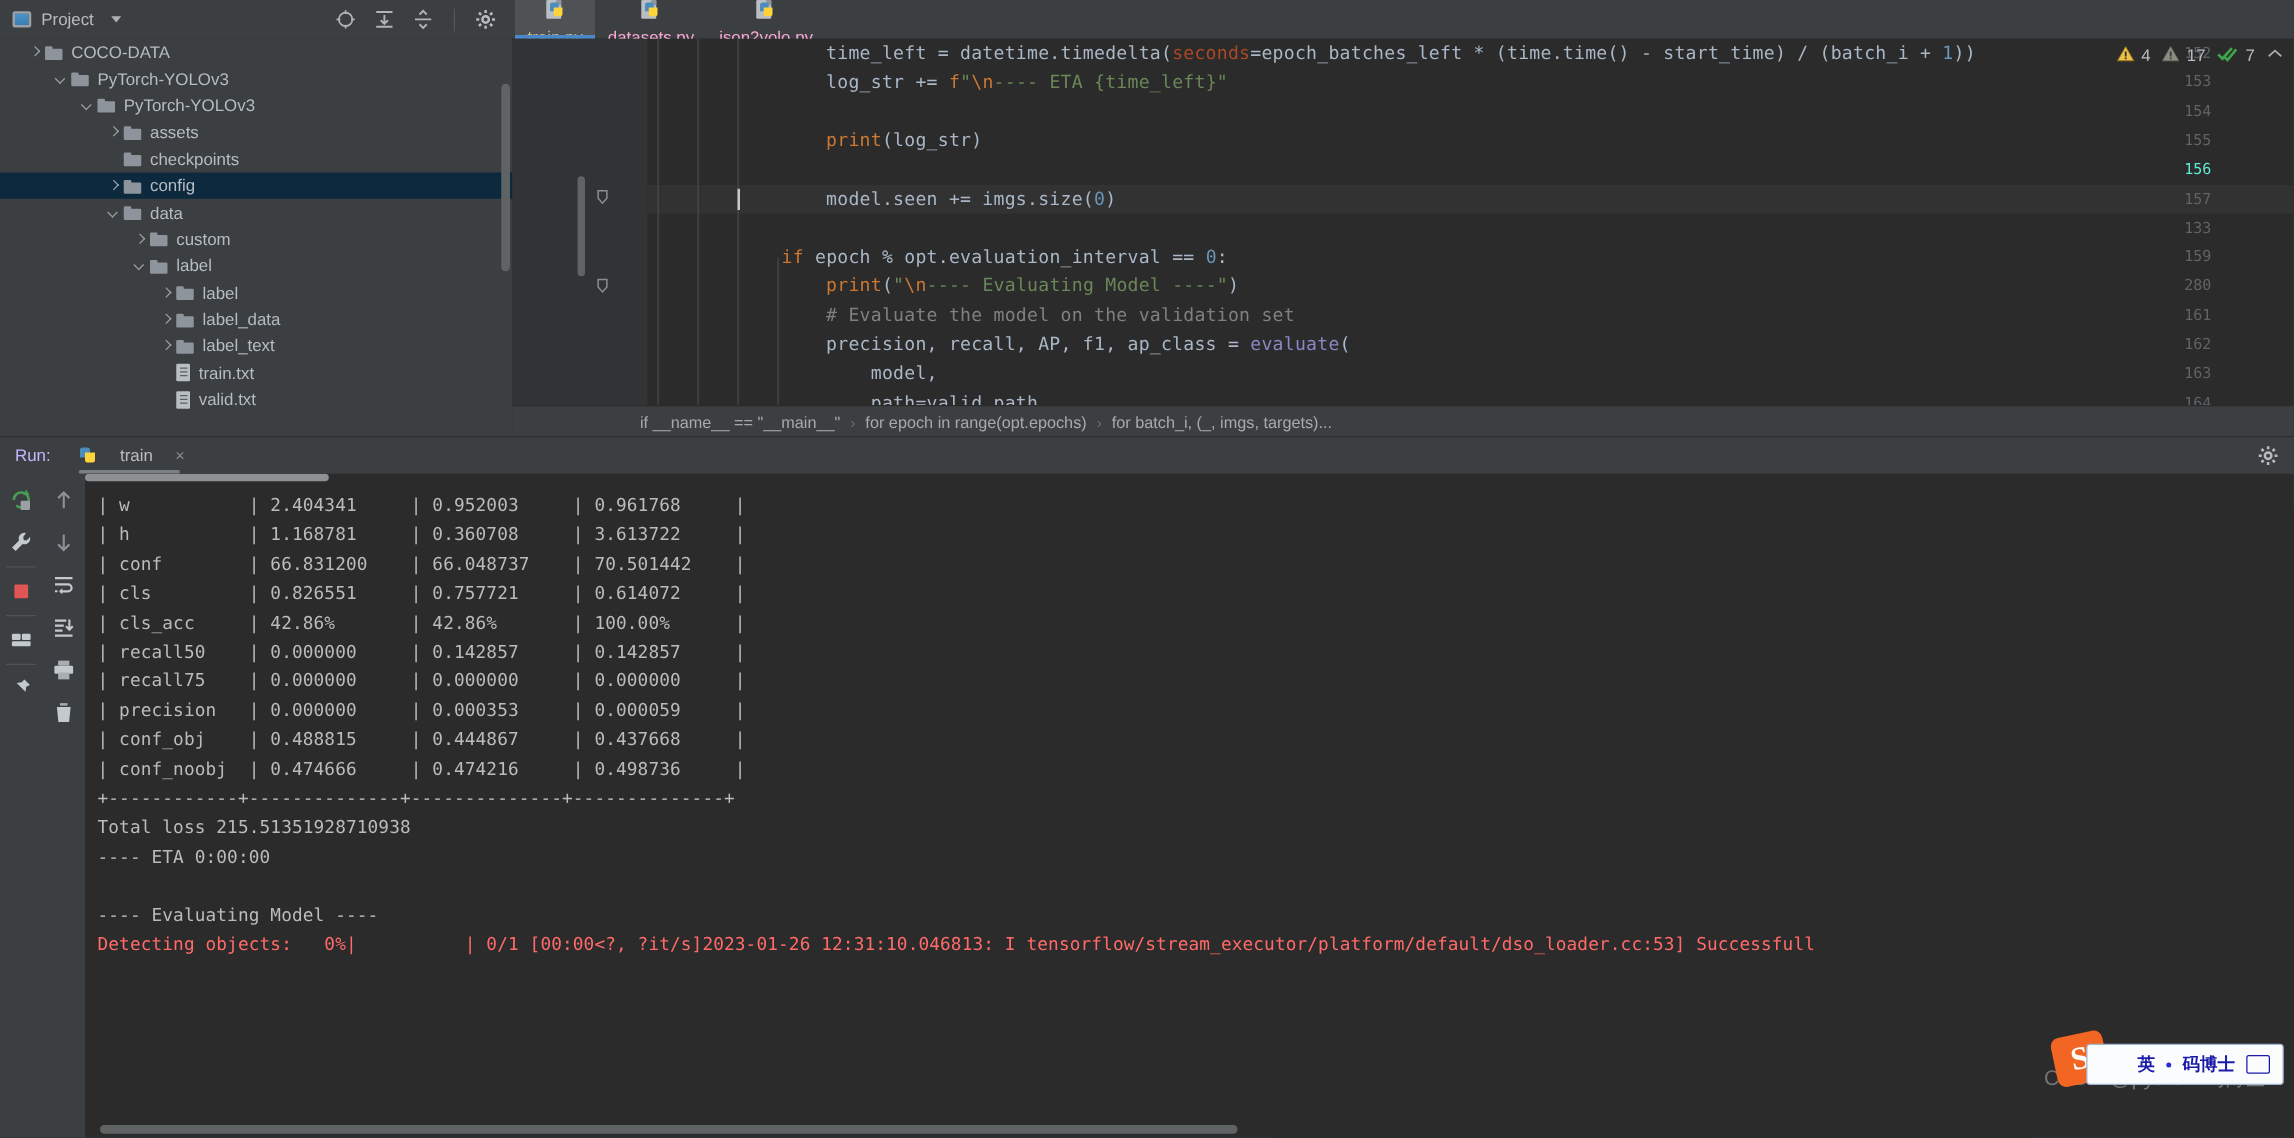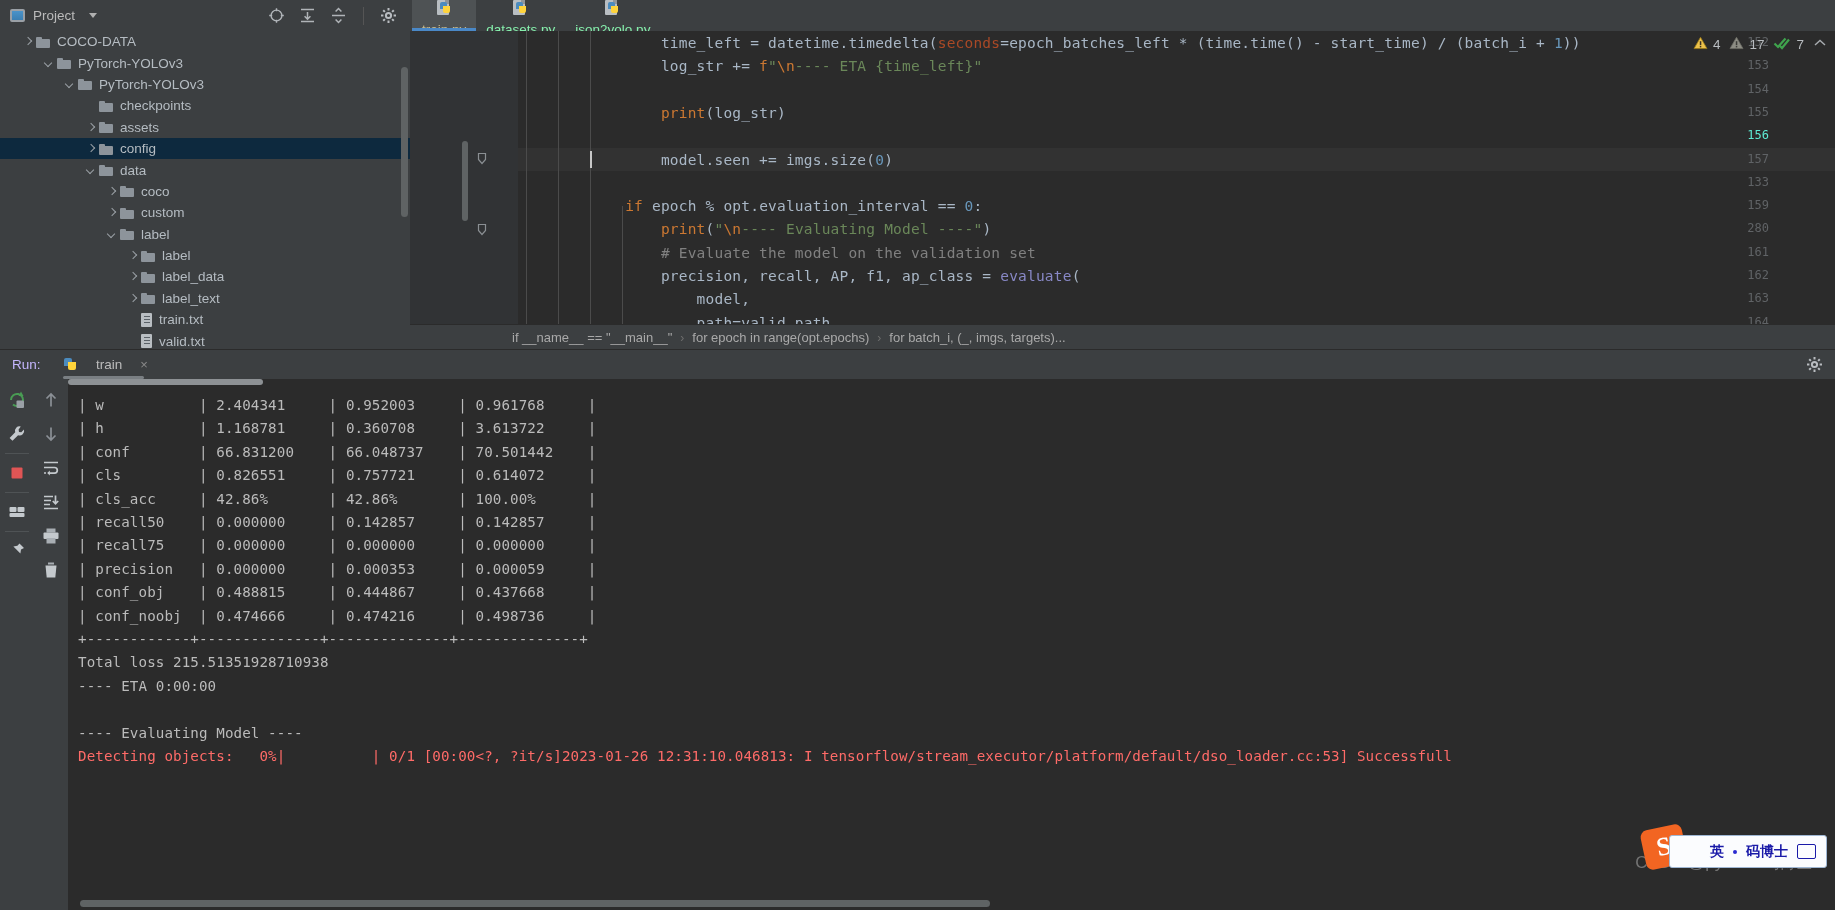--- a/index.html
+++ b/index.html
@@ -22,21 +22,21 @@
   .tw-icons{position:absolute;left:268px;top:0;height:31px;display:flex;align-items:center;gap:14px;}
   .tw-icons svg{display:block;}
   .vsep{width:1px;height:18px;background:#555;margin:0 2px;}
 
   
   .tabs{position:absolute;left:412px;top:0;height:31px;display:flex;align-items:stretch;}
   .tab{display:flex;align-items:center;gap:6px;padding:0 10px 0 10px;height:31px;
        position:relative;box-sizing:border-box;flex-direction:column;}
   .tab.active{background:#4e5254;}
   .tab.active:after{content:"";position:absolute;left:0;right:0;bottom:0;height:3px;background:#4a88c7;}
-  .tab .tname{font-size:13.5px;color:#86efac;white-space:nowrap;}
+  .tab .tname{font-size:13.5px;color:#f9a8d4;white-space:nowrap;}
   .tab.active .tname{color:#c8b98a;}
   .tab .xclose{color:#8a8a8a;font-size:13px;line-height:1;margin-left:3px;}
   .pyicon{position:relative;width:15px;height:16px;flex:0 0 auto;}
   .pyicon .doc{position:absolute;left:0;top:0;width:12px;height:15px;background:#b9bec2;border-radius:1px;}
   .pyicon .docfold{position:absolute;left:8px;top:0;width:4px;height:4px;background:#8f959a;}
   .pyicon .pyb{position:absolute;left:3px;top:2px;width:7px;height:7px;border-radius:2px 2px 0 0;background:#4b8bbe;}
   .pyicon .pyy{position:absolute;left:6px;top:6px;width:7px;height:7px;border-radius:0 0 2px 2px;background:#ffd43b;}
 
   
   .inspect{position:absolute;right:8px;top:31px;height:26px;display:flex;align-items:center;gap:5px;
@@ -213,47 +213,41 @@
           <span>PyTorch-YOLOv3</span>
         </div>
         <div class="trow">
           <span style="display: inline-block; flex: 0 0 auto; width: 64px; height: 1px;"></span>
           <span class="arrow d"></span>
           <span class="folder"></span>
           <span>PyTorch-YOLOv3</span>
         </div>
         <div class="trow">
           <span style="display: inline-block; flex: 0 0 auto; width: 85px; height: 1px;"></span>
+          <span class="arrow r"></span>
+          <span class="folder"></span>
+          <span>assets</span>
+        </div>
+        <div class="trow">
+          <span style="display: inline-block; flex: 0 0 auto; width: 85px; height: 1px;"></span>
           <span class="arrow"></span>
           <span class="folder"></span>
           <span>checkpoints</span>
-        </div>
-        <div class="trow">
-          <span style="display: inline-block; flex: 0 0 auto; width: 85px; height: 1px;"></span>
-          <span class="arrow r"></span>
-          <span class="folder"></span>
-          <span>assets</span>
         </div>
         <div class="trow sel">
           <span style="display: inline-block; flex: 0 0 auto; width: 85px; height: 1px;"></span>
           <span class="arrow r"></span>
           <span class="folder"></span>
           <span>config</span>
         </div>
         <div class="trow">
           <span style="display: inline-block; flex: 0 0 auto; width: 85px; height: 1px;"></span>
           <span class="arrow d"></span>
           <span class="folder"></span>
           <span>data</span>
-        </div>
-        <div class="trow">
-          <span style="display: inline-block; flex: 0 0 auto; width: 106px; height: 1px;"></span>
-          <span class="arrow r"></span>
-          <span class="folder"></span>
-          <span>coco</span>
         </div>
         <div class="trow">
           <span style="display: inline-block; flex: 0 0 auto; width: 106px; height: 1px;"></span>
           <span class="arrow r"></span>
           <span class="folder"></span>
           <span>custom</span>
         </div>
         <div class="trow">
           <span style="display: inline-block; flex: 0 0 auto; width: 106px; height: 1px;"></span>
           <span class="arrow d"></span>

